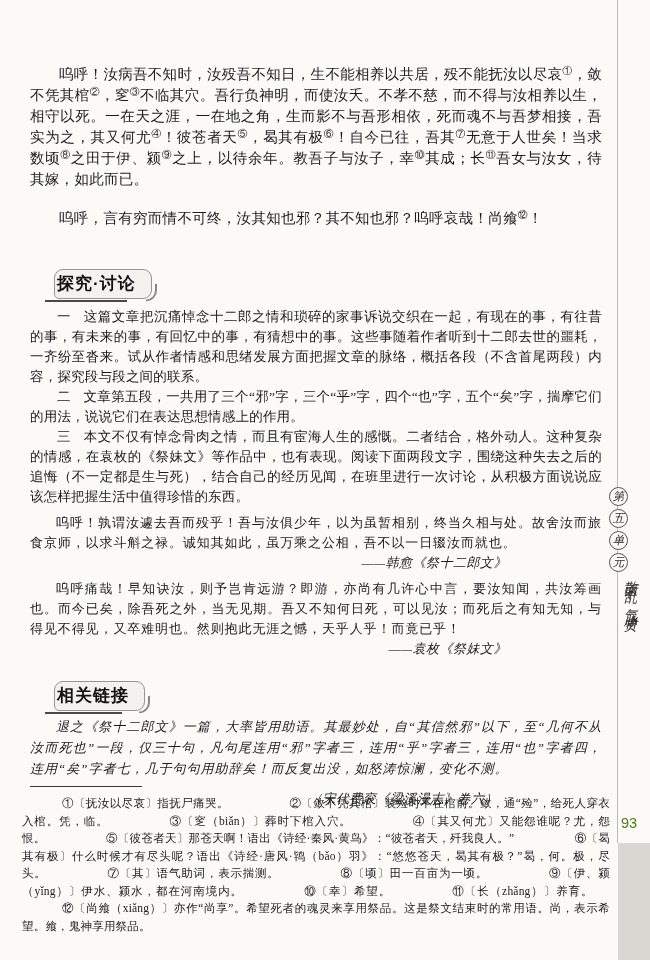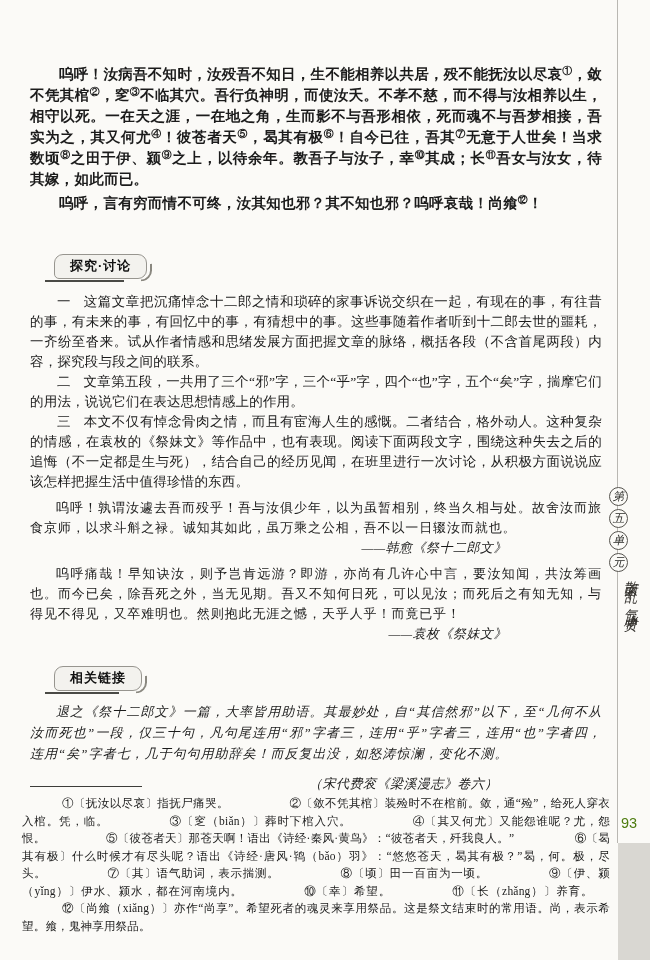--- a/index.html
+++ b/index.html
@@ -10,37 +10,37 @@
     color:#1b1b1b;
     overflow:hidden;
   }
   .page{position:relative;width:650px;height:960px;}
 
   
   .content{position:absolute;left:30px;top:64px;width:572px;}
 
   .lesson{
     margin:0;font-size:14.5px;line-height:21px;
-    text-align:justify;text-indent:2em;font-weight:700;
+    text-align:justify;text-indent:2em;font-weight:400;
     letter-spacing:.3px;
   }
-  .lesson.p2{margin-top:3px;}
+  .lesson.p2{margin-top:18px;}
   sup{font-size:.68em;vertical-align:.55em;line-height:0;}
 
   
   .badge-row{margin:40px 0 12px 24px;position:relative;height:26px;}
   .badge-row.second{margin-top:22px;margin-bottom:9px;}
   .badge{
     display:inline-block;position:relative;
     font-family:"Liberation Sans","DejaVu Sans",sans-serif;
-    font-weight:bold;font-size:13px;color:#111;
+    font-weight:bold;font-size:17px;color:#111;
     background:#f3f2ee;
     border:1px solid #97958f;
     border-radius:9px 9px 9px 5px;
-    padding:2px 15px 3px 15px;
+    padding:2px 15px 3px 2px;
     letter-spacing:1px;
   }
   .badge::before{ 
     content:"";position:absolute;left:-10px;bottom:-4px;
     width:86%;height:2.5px;background:#4a4a46;
   }
   .badge::after{ 
     content:"";position:absolute;right:-6px;bottom:-3px;
     width:9px;height:15px;
     border-right:2px solid #8a8880;border-bottom:2px solid #8a8880;

